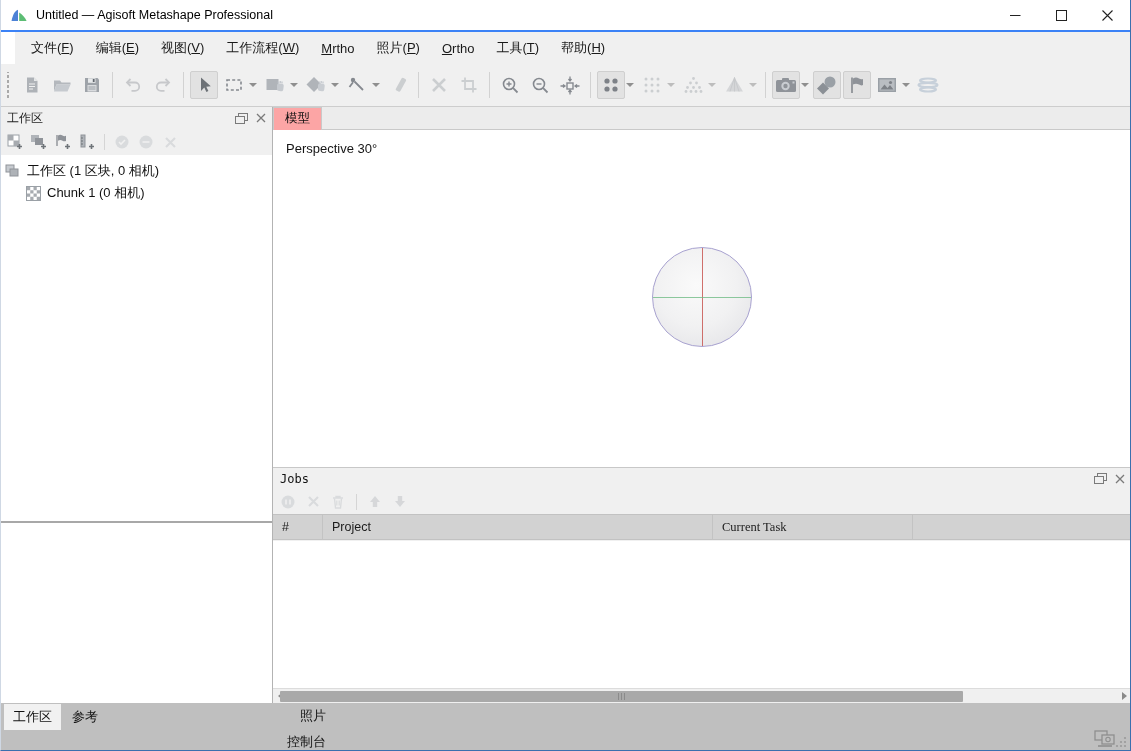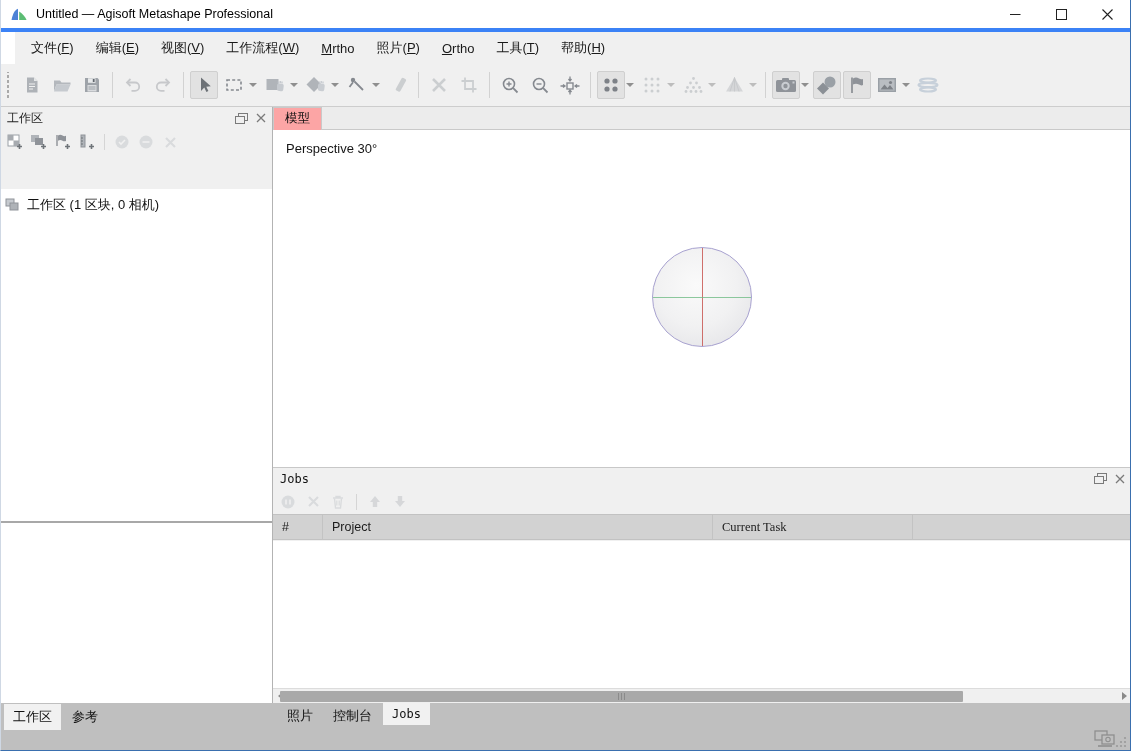--- a/index.html
+++ b/index.html
@@ -4,21 +4,21 @@
 <style>
   html,body{margin:0;padding:0;background:#888;}
   *{box-sizing:border-box;}
   #app{
     position:relative;width:1131px;height:751px;background:#fff;
     font-family:"Liberation Sans","DejaVu Sans",sans-serif;font-size:12px;color:#111;
     border-right:1px solid #3a6fae;border-left:1px solid #cfd8e4;border-bottom:1px solid #3a6fae;
     overflow:hidden;
   }
   
-  .titlebar{position:absolute;top:0;left:0;right:0;height:32px;background:#fff;display:flex;align-items:center;border-bottom:4px solid #3b82f6;}
+  .titlebar{position:absolute;top:0;left:0;right:0;height:32px;background:#fff;display:flex;align-items:center;border-bottom:2px solid #3b82f6;}
   .titlebar .appicon{margin:0 8px 0 9px;display:flex;}
   .titlebar .title{font-size:12.5px;color:#000;}
   .wincontrols{margin-left:auto;display:flex;height:100%;}
   .winbtn{width:46px;height:100%;display:flex;align-items:center;justify-content:center;}
   
   .menubar{position:absolute;top:32px;left:14px;right:0;height:32px;background:#f0f0f0;display:flex;align-items:center;padding-left:5px;}
   .menuitem{padding:6px 11px;font-size:13px;color:#1a1a1a;cursor:default;}
   .menuitem u{text-decoration:underline;}
   
   .toolbar{position:absolute;top:64px;left:0;right:0;height:43px;background:#f0f0f0;border-bottom:1px solid #cdcdcd;display:flex;align-items:center;padding:0 4px;}
@@ -31,21 +31,21 @@
   .caret.dim{border-top-color:#bdbdbd;}
   
   .left-panel{position:absolute;top:107px;left:0;width:272px;height:596px;background:#f0f0f0;border-right:1px solid #b3b3b3;}
   .panel-titlerow{height:22px;display:flex;align-items:center;padding:0 6px;}
   .panel-title{font-size:12px;color:#222;}
   .panel-winbtns{margin-left:auto;display:flex;gap:8px;align-items:center;}
   .panel-toolbar{height:26px;display:flex;align-items:center;padding:0 3px;gap:2px;}
   .ptbtn{width:22px;height:22px;display:flex;align-items:center;justify-content:center;}
   .ptbtn.disabled svg{opacity:.4;}
   .p-sep{width:1px;height:16px;background:#d5d5d5;margin:0 4px;}
-  .tree{position:absolute;top:48px;left:0;right:0;height:366px;background:#fff;padding-top:5px;margin-top:34px;}
+  .tree{position:absolute;top:48px;left:0;right:0;height:366px;background:#fff;padding-top:5px;}
   .tree-row{display:flex;align-items:center;height:22px;font-size:13px;color:#111;gap:6px;}
   .tree-row .twisty{width:16px;display:flex;justify-content:center;}
   .lp-splitter{position:absolute;top:414px;left:0;right:0;height:2px;background:#a8a8a8;}
   .lp-lower{position:absolute;top:416px;left:0;right:0;bottom:0;background:#fff;}
   
   .main{position:absolute;top:107px;left:272px;width:859px;height:596px;background:#fff;}
   .doc-tabbar{position:absolute;top:0;left:0;right:0;height:23px;background:#ececec;border-bottom:1px solid #c9c9c9;display:flex;align-items:flex-end;}
   .doc-tab{padding:3px 11px 4px;font-size:12.5px;background:#fca5a5;border:1px solid #c9c9c9;border-bottom:none;margin-bottom:-1px;height:23px;display:flex;align-items:center;}
   .model-view{position:absolute;top:23px;left:0;right:0;height:337px;background:#fff;overflow:hidden;}
   .overlay-text{position:absolute;left:13px;top:11px;font-family:Liberation Sans, sans-serif;font-size:13px;color:#151515;}
@@ -72,21 +72,21 @@
   .tri-r{width:0;height:0;border-top:4px solid transparent;border-bottom:4px solid transparent;border-left:5px solid #8a8a8a;}
   .hs-thumb{position:absolute;left:7px;top:2px;width:683px;height:11px;background:#a9a9a9;border-radius:1px;display:flex;align-items:center;justify-content:center;gap:2px;}
   .hs-grip{width:1px;height:7px;background:#8b8b8b;}
   
   .bottom-strip{position:absolute;top:703px;left:0;right:0;height:48px;background:#bfbfbf;}
   .tabs-row{position:absolute;top:0;left:0;right:0;height:27px;display:flex;align-items:center;}
   .btab{padding:4px 9px;font-size:13px;color:#111;margin-right:2px;}
   .btab.mono{font-family:"DejaVu Sans Mono",monospace;font-size:12px;}
   .btab.active{background:#f1f1f1;}
   .left-tabs{display:flex;margin-left:3px;}
-  .right-tabs{display:flex;position:absolute;left:277px;top:0;height:27px;align-items:flex-start;}
+  .right-tabs{display:flex;position:absolute;left:277px;top:0;height:27px;align-items:flex-end;flex-direction:column;}
   .status-icon{position:absolute;left:1093px;top:27px;}
   .resize-grip{position:absolute;right:3px;bottom:3px;}
   svg{display:block;}
 </style>
 </head>
 <body>
 
 <div id="app">
 
   <div class="titlebar">
@@ -425,20 +425,38 @@
 
     <div class="tree">
       <div class="tree-row" style="padding-left:4px;">
         <span class="twisty">
           <svg width="16" height="14" viewBox="0 0 16 14">
               <rect x="1" y="1" width="8" height="7" fill="#c6cacf" stroke="#8f9399"></rect>
               <rect x="5" y="5" width="8" height="7" fill="#aeb2b7" stroke="#8f9399"></rect>
             </svg>
         </span>
         <span>工作区 (1 区块, 0 相机)</span>
+      </div>
+      <div class="tree-row" style="padding-left:24px;">
+        <span class="twisty">
+          <svg width="15" height="15" viewBox="0 0 15 15">
+              <rect x="0.5" y="0.5" width="14" height="14" fill="#fff" stroke="#9aa0a6"></rect>
+              <g fill="#a7abb0">
+                <rect x="1" y="1" width="3.25" height="3.25"></rect>
+                <rect x="7.5" y="1" width="3.25" height="3.25"></rect>
+                <rect x="4.25" y="4.25" width="3.25" height="3.25"></rect>
+                <rect x="10.75" y="4.25" width="3.25" height="3.25"></rect>
+                <rect x="1" y="7.5" width="3.25" height="3.25"></rect>
+                <rect x="7.5" y="7.5" width="3.25" height="3.25"></rect>
+                <rect x="4.25" y="10.75" width="3.25" height="3.25"></rect>
+                <rect x="10.75" y="10.75" width="3.25" height="3.25"></rect>
+              </g>
+            </svg>
+        </span>
+        <span>Chunk 1 (0 相机)</span>
       </div>
     </div>
 
     <div class="lp-splitter"></div>
     <div class="lp-lower"></div>
   </div>
 
   <div class="main">
     <div class="doc-tabbar">
       <div class="doc-tab">

